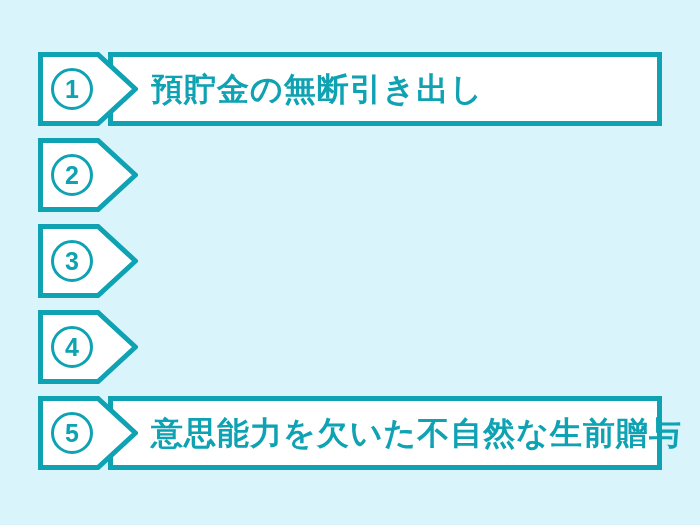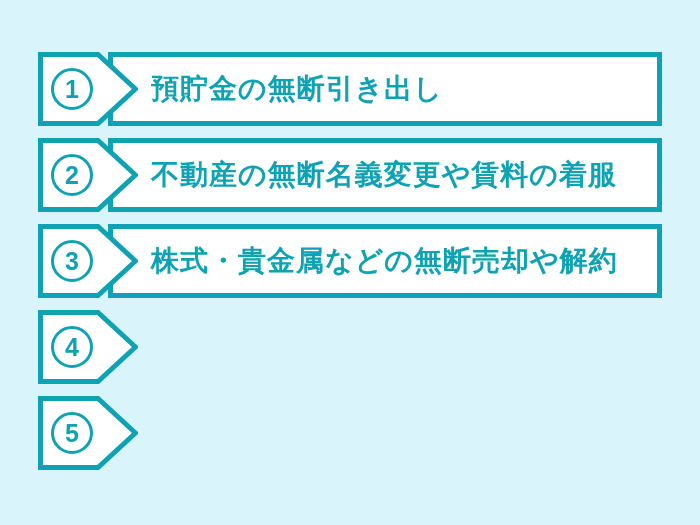--- a/index.html
+++ b/index.html
@@ -41,21 +41,21 @@
     background: var(--box-fill);
     border: 5px solid var(--teal);
     box-sizing: border-box;
     display: flex;
     align-items: center;
     padding-left: 38px;
   }
   .label {
     color: var(--teal);
     font-weight: bold;
-    font-size: 28px;
+    font-size: 32px;
     letter-spacing: 1px;
     line-height: 1;
     white-space: nowrap;
   }
   .badge {
     position: absolute;
     left: 0;
     top: 0;
     width: 100px;
     height: 74px;
@@ -89,53 +89,50 @@
     </div>
     <svg class="badge" viewBox="0 0 100 74" preserveAspectRatio="none">
       <polygon points="2.5,2.5 60,2.5 97.5,37 60,71.5 2.5,71.5" fill="var(--box-fill)" stroke="var(--teal)" stroke-width="5" stroke-linejoin="miter"></polygon>
     </svg>
     <div class="num-circle">
       <span>1</span>
     </div>
   </div>
 
   <div class="row">
-    <div class="box">
-      <span class="label">不動産の無断名義変更や賃料の着服</span>
-    </div>
     <svg class="badge" viewBox="0 0 100 74" preserveAspectRatio="none">
       <polygon points="2.5,2.5 60,2.5 97.5,37 60,71.5 2.5,71.5" fill="var(--box-fill)" stroke="var(--teal)" stroke-width="5" stroke-linejoin="miter"></polygon>
     </svg>
     <div class="num-circle">
       <span>2</span>
     </div>
   </div>
 
   <div class="row">
-    <div class="box">
-      <span class="label">株式・貴金属などの無断売却や解約</span>
-    </div>
     <svg class="badge" viewBox="0 0 100 74" preserveAspectRatio="none">
       <polygon points="2.5,2.5 60,2.5 97.5,37 60,71.5 2.5,71.5" fill="var(--box-fill)" stroke="var(--teal)" stroke-width="5" stroke-linejoin="miter"></polygon>
     </svg>
     <div class="num-circle">
       <span>3</span>
     </div>
   </div>
 
   <div class="row">
     <svg class="badge" viewBox="0 0 100 74" preserveAspectRatio="none">
       <polygon points="2.5,2.5 60,2.5 97.5,37 60,71.5 2.5,71.5" fill="var(--box-fill)" stroke="var(--teal)" stroke-width="5" stroke-linejoin="miter"></polygon>
     </svg>
     <div class="num-circle">
       <span>4</span>
     </div>
   </div>
 
   <div class="row">
+    <div class="box">
+      <span class="label">意思能力を欠いた不自然な生前贈与</span>
+    </div>
     <svg class="badge" viewBox="0 0 100 74" preserveAspectRatio="none">
       <polygon points="2.5,2.5 60,2.5 97.5,37 60,71.5 2.5,71.5" fill="var(--box-fill)" stroke="var(--teal)" stroke-width="5" stroke-linejoin="miter"></polygon>
     </svg>
     <div class="num-circle">
       <span>5</span>
     </div>
   </div>
 
 </div>
 

